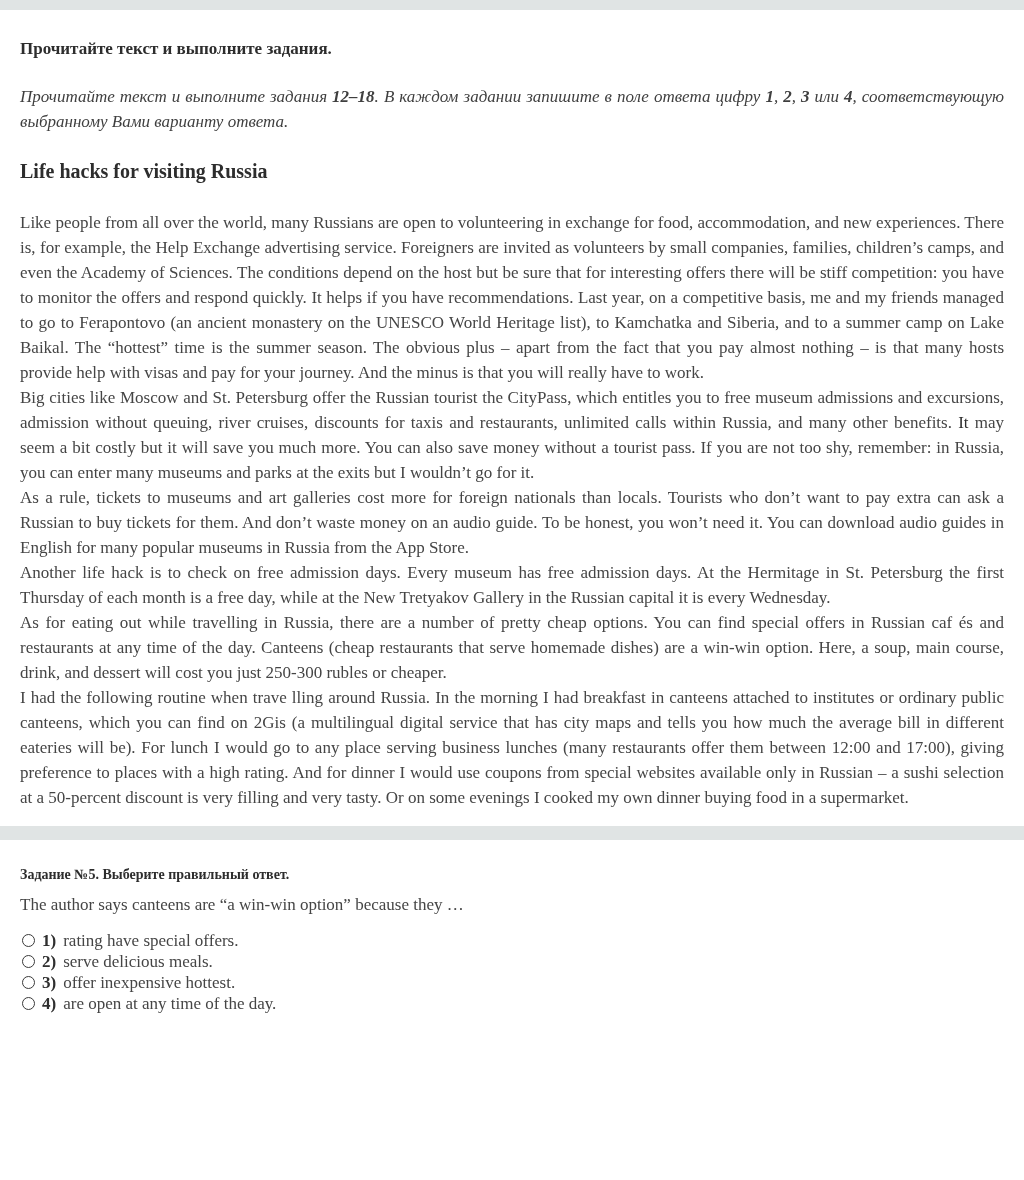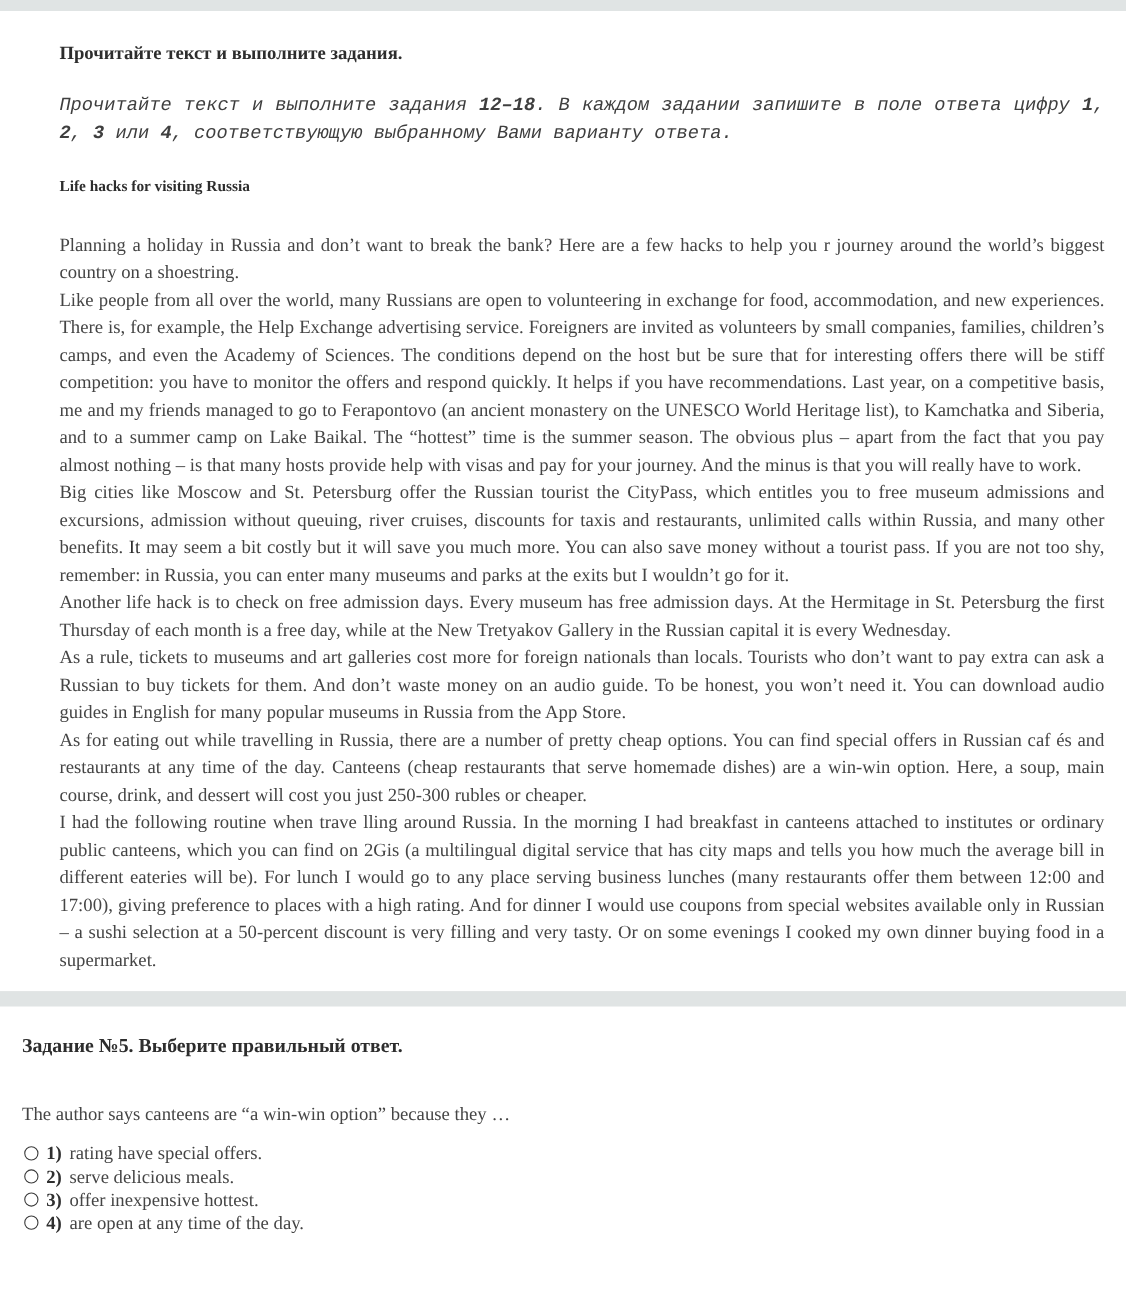--- a/index.html
+++ b/index.html
@@ -3,44 +3,44 @@
 <meta charset="utf-8">
 <style>
   html, body { margin:0; padding:0; background:#ffffff; }
   body {
     width:1024px; min-height:1180px;
     font-family:"Liberation Serif", serif;
     color:#414141;
     -webkit-font-smoothing:antialiased;
   }
   .topbar { height:10px; background:#e0e4e4; }
-  .content { padding:16px 20px 0 20px;margin-left:34px; }
+  .content { padding:16px 20px 0 20px; }
   .doc-header {
     font-weight:bold; font-size:17px; color:#2d2d2d;
     margin:12px 0 24px 0; line-height:22px;
   }
   .instruction {
     font-style:italic; font-size:17px; line-height:25px;
-    text-align:justify; margin:0 0 26px 0; color:#3f3f3f;font-family:Liberation Mono, monospace;
+    text-align:justify; margin:0 0 26px 0; color:#3f3f3f;
   }
   .instruction b { font-weight:bold; }
   .article-title {
-    font-weight:bold; font-size:14px; color:#2d2d2d;
+    font-weight:bold; font-size:20px; color:#2d2d2d;
     margin:0 0 28px 0; line-height:22px;
   }
   .article p {
     margin:0; font-size:17px; line-height:25px;
     text-align:justify; color:#454545;
   }
   .article p b { font-weight:normal; color:#2f2f2f; }
   .divider { height:14px; background:#e0e4e4; margin-top:16px; }
   .question { padding:24px 20px 0 20px; }
   .task-title {
-    font-weight:bold; font-size:18px; color:#2d2d2d;
-    margin:0 0 40px 0; line-height:22px;
+    font-weight:bold; font-size:14px; color:#2d2d2d;
+    margin:0 0 7px 0; line-height:22px;
   }
   .prompt { font-size:17px; line-height:24px; margin:0 0 13px 0; color:#454545; }
   .options { display:flex; flex-direction:column; }
   .option {
     display:flex; align-items:center; gap:7px;
     font-size:17px; line-height:21px; height:21px; color:#454545;
     cursor:pointer;
   }
   .radio {
     width:13px; height:13px; box-sizing:border-box;
@@ -55,25 +55,24 @@
 <div class="topbar"></div>
 
 <div class="content">
   <div class="doc-header">Прочитайте текст и выполните задания.</div>
 
   <div class="instruction"><span>Прочитайте текст и выполните задания </span><b>12–18</b><span>. В каждом задании запишите в поле ответа цифру </span><b>1</b><span>, </span><b>2</b><span>, </span><b>3</b><span> или </span><b>4</b><span>, соответствующую выбранному Вами варианту ответа.</span></div>
 
   <div class="article-title">Life hacks for visiting Russia</div>
 
   <div class="article">
-    <p><span>Planning a holiday in Russia and don’t want to break the bank? Here are a few hacks to help you r journey around the world’s biggest country on a shoestring.</span></p>
     <p><span>Like people from all over the world, many Russians are open to volunteering in exchange for food, accommodation, and new experiences. There is, for example, the Help Exchange advertising service. Foreigners are invited as volunteers by small companies, families, children’s camps, and even the Academy of Sciences. The conditions depend on the host but be sure that for interesting offers there will be stiff competition: you have to monitor the offers and respond quickly. It helps if you have recommendations. Last year, on a competitive basis, me and my friends managed to go to Ferapontovo (an ancient monastery on the UNESCO World Heritage list), to Kamchatka and Siberia, and to a summer camp on Lake Baikal. The “hottest” time is the summer season. The obvious plus – apart from the fact that you pay almost nothing – is that many hosts provide help with visas and pay for your journey. And the minus is that you will really have to work.</span></p>
     <p><span>Big cities like Moscow and St. Petersburg offer the Russian tourist the CityPass, which entitles you to free museum admissions and excursions, admission without queuing, river cruises, discounts for taxis and restaurants, unlimited calls within Russia, and many other benefits. </span><b>It</b><span> may seem a bit costly but it will save you much more. You can also save money without a tourist pass. If you are not too shy, remember: in Russia, you can enter many museums and parks at the exits but I wouldn’t go for it.</span></p>
+    <p><span>As a rule, tickets to museums and art galleries cost more for foreign nationals than locals. Tourists who don’t want to pay extra can ask a Russian to buy tickets for them. And don’t waste money on an audio guide. To be honest, you won’t need it. You can download audio guides in English for many popular museums in Russia from the App Store.</span></p>
     <p><span>Another life hack is to check on free admission days. Every museum has free admission days. At the Hermitage in St. Petersburg the first Thursday of each month is a free day, while at the New Tretyakov Gallery in the Russian capital it is every Wednesday.</span></p>
-    <p><span>As a rule, tickets to museums and art galleries cost more for foreign nationals than locals. Tourists who don’t want to pay extra can ask a Russian to buy tickets for them. And don’t waste money on an audio guide. To be honest, you won’t need it. You can download audio guides in English for many popular museums in Russia from the App Store.</span></p>
     <p><span>As for eating out while travelling in Russia, there are a number of pretty cheap options. You can find special offers in Russian caf és and restaurants at any time of the day. Canteens (cheap restaurants that serve homemade dishes) are a win-win option. Here, a soup, main course, drink, and dessert will cost you just 250-300 rubles or cheaper.</span></p>
     <p><span>I had the following routine when trave lling around Russia. In the morning I had breakfast in canteens attached to institutes or ordinary public canteens, which you can find on 2Gis (a multilingual digital service that has city maps and tells you how much the average bill in different eateries will be). For lunch I would go to any place serving business lunches (many restaurants offer them between 12:00 and 17:00), giving preference to places with a high rating. And for dinner I would use coupons from special websites available only in Russian – a sushi selection at a 50-percent discount is very filling and very tasty. Or on some evenings I cooked my own dinner buying food in a supermarket.</span></p>
   </div>
 </div>
 
 <div class="divider"></div>
 
 <div class="question">
   <div class="task-title">Задание №5. Выберите правильный ответ.</div>
   <div class="prompt">The author says canteens are “a win-win option” because they …</div>

